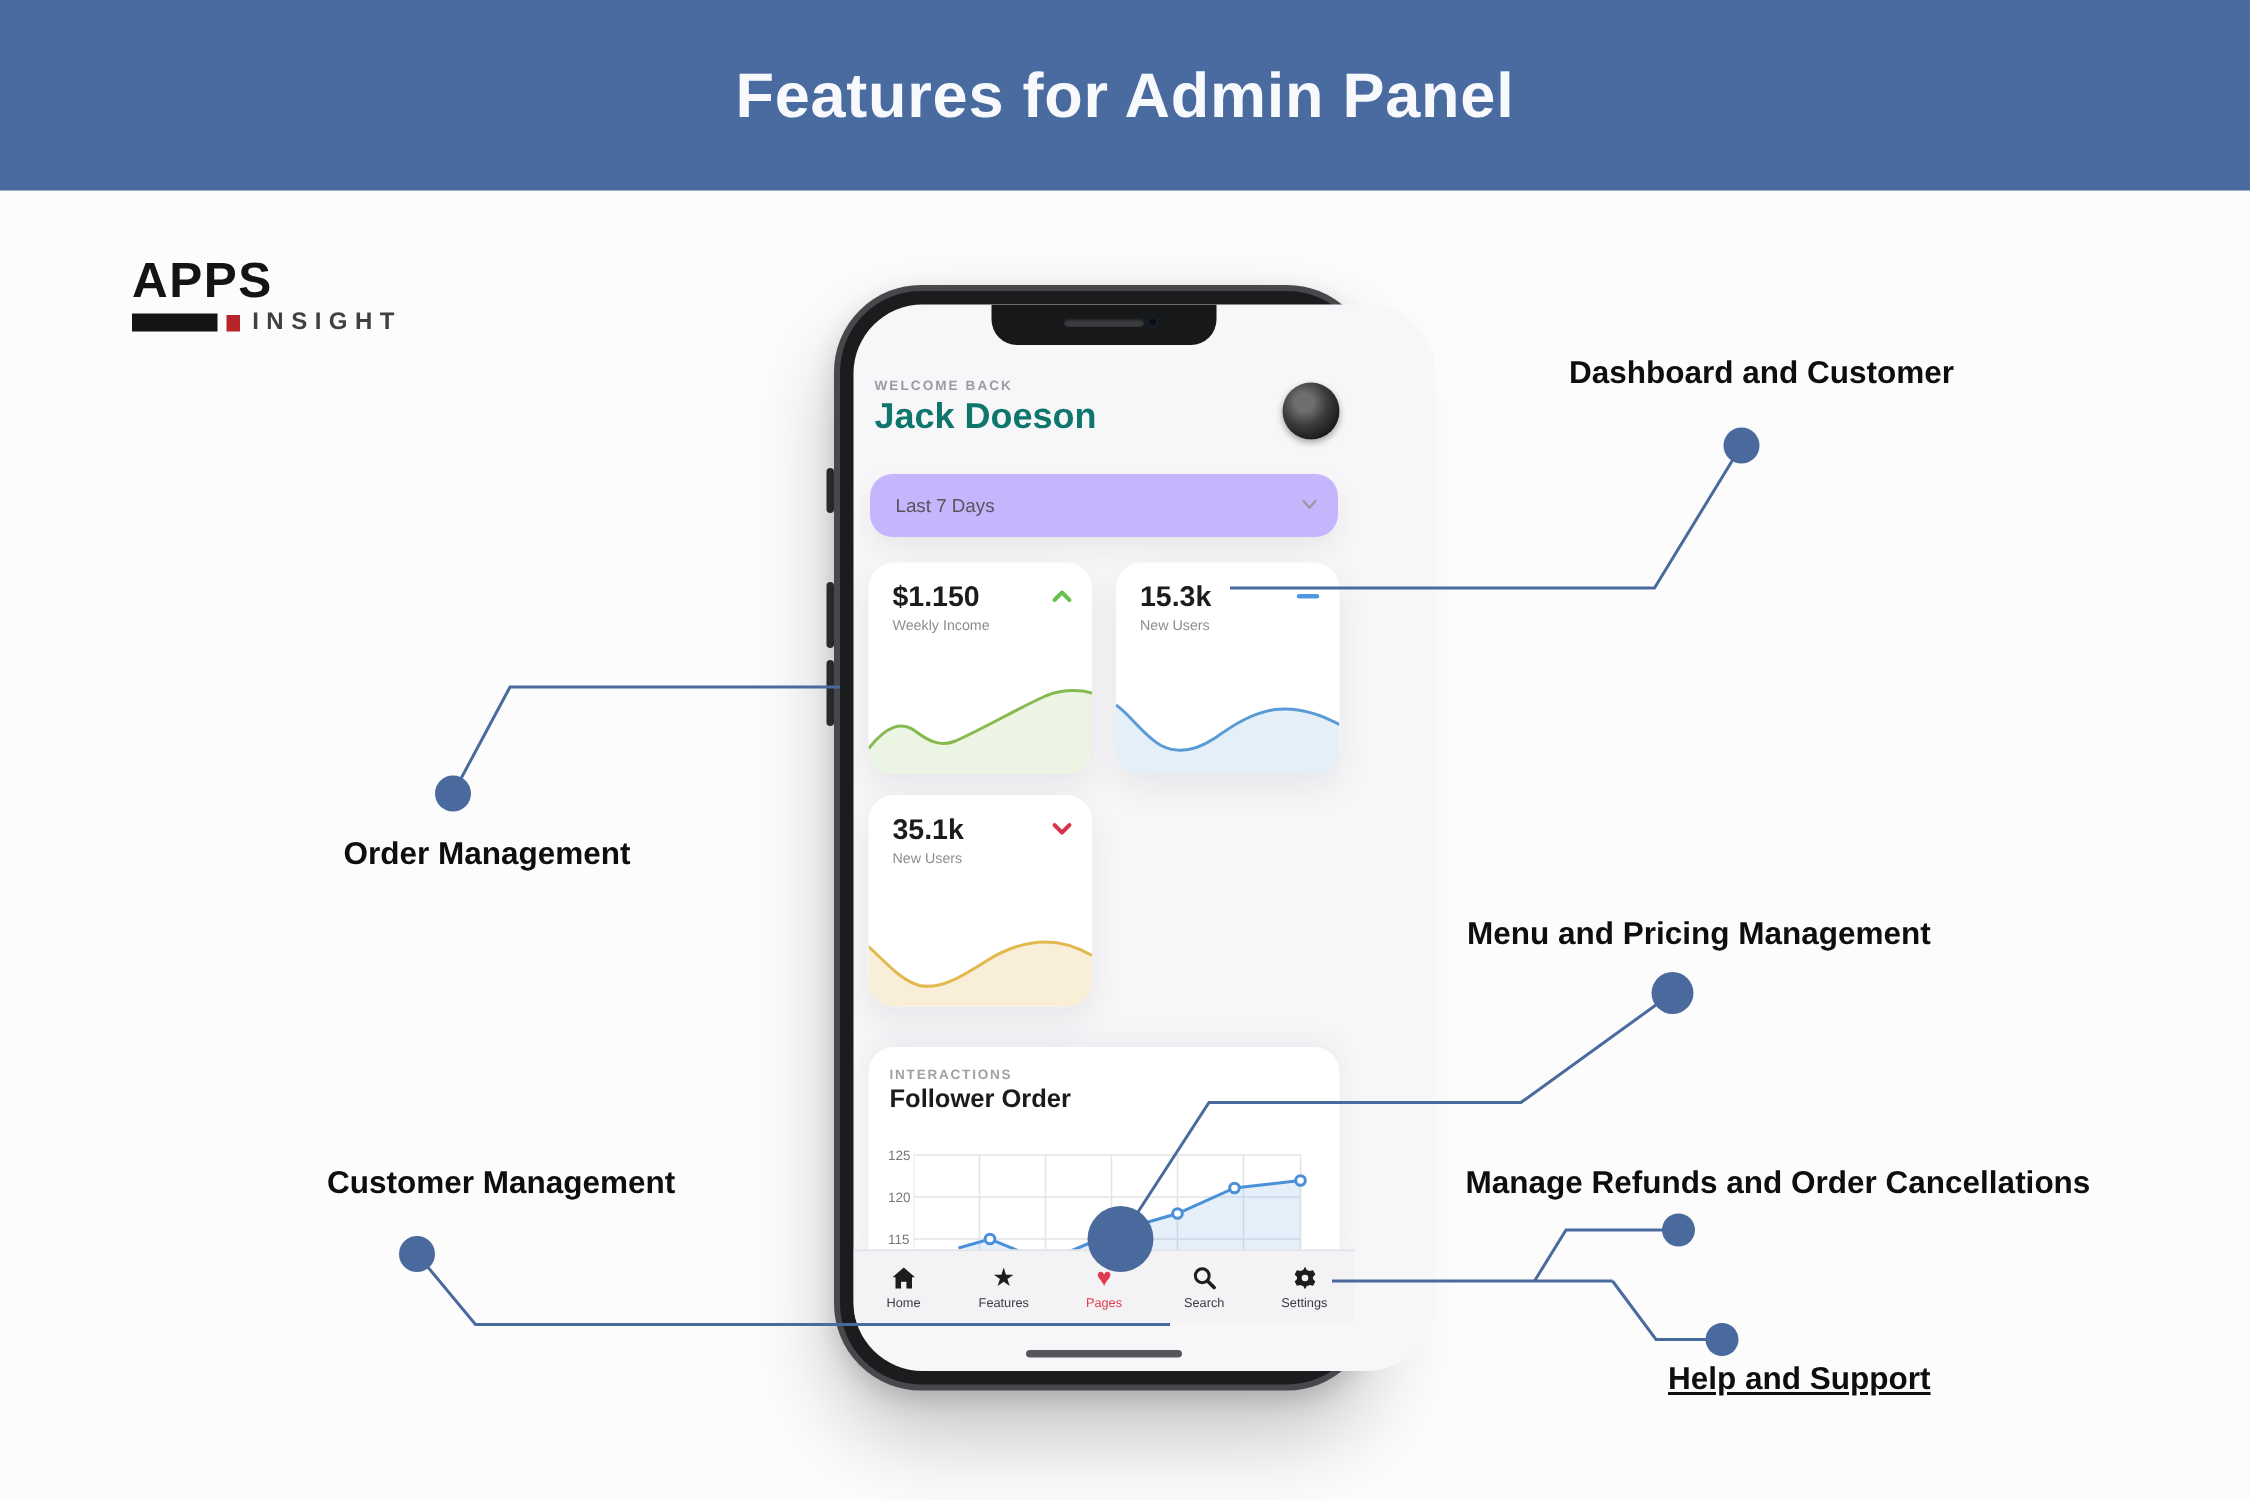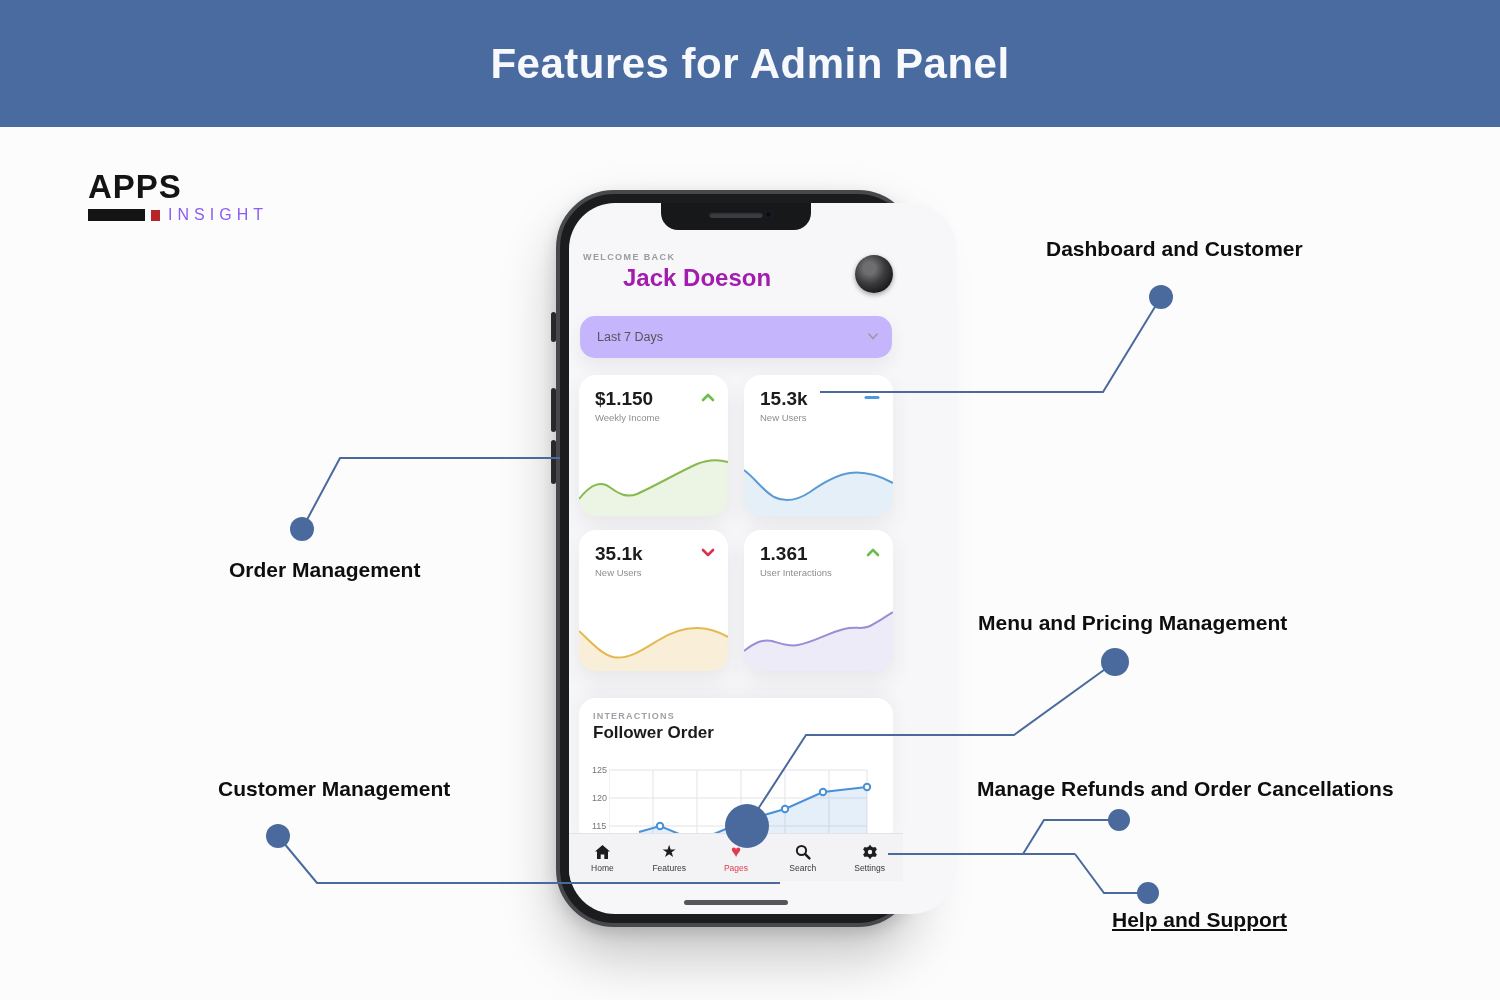--- a/index.html
+++ b/index.html
@@ -10,36 +10,36 @@
   
   .banner { left:0; top:0; width:1500px; height:127px; background:#4a6b9f; }
   .banner h1 { color:#f7f9fc; font-size:42px; font-weight:bold; text-align:center; line-height:127px; letter-spacing:.5px; }
 
   
   .logo { left:88px; top:170px; width:180px; }
   .logo-primary { font-size:33px; font-weight:800; color:#141414; letter-spacing:1px; line-height:34px; }
   .logo-row { display:flex; align-items:center; margin-top:2px; }
   .logo-bar { width:66px; height:12px; background:#141414; }
   .logo-dot { width:11px; height:11px; background:#b5252a; margin-left:6px; }
-  .logo-secondary { font-size:16px; font-weight:400; color:#8b5cf6; letter-spacing:5px; margin-left:8px; }
+  .logo-secondary { font-size:16px; font-weight:700; color:#404040; letter-spacing:5px; margin-left:8px; }
 
   
   .feature-label { font-size:21px; font-weight:bold; color:#0e0e0e; white-space:nowrap; z-index:60; }
 
   
   .phone-frame { left:556px; top:190px; width:360px; height:737px; background:#1b1c1e;
     border:4px solid #47484c; border-radius:58px; box-shadow:0 30px 55px rgba(0,0,0,.22), 0 6px 16px rgba(0,0,0,.15); z-index:10; }
   .side-btn { background:#303134; border-radius:3px; z-index:9; }
   .phone-screen { left:569px; top:203px; width:388px; height:711px; background:#f7f7f9; border-radius:46px; overflow:hidden; z-index:11; }
   .notch { left:92px; top:0; width:150px; height:27px; background:#17181a; border-radius:0 0 17px 17px; }
   .speaker { left:48px; top:9px; width:54px; height:6px; background:#3b3c40; border-radius:3px; box-shadow:inset 0 1px 2px rgba(0,0,0,.7); }
   .camera { left:104px; top:8px; width:7px; height:7px; background:#0c0d12; border-radius:50%; box-shadow:inset 0 0 2px #2a3b66; }
 
   .welcome { left:14px; top:49px; font-size:9px; font-weight:600; letter-spacing:1.4px; color:#9a9aa0; }
-  .username { left:14px; top:61px; font-size:24px; font-weight:bold; color:#a21caf;margin-left:40px; }
+  .username { left:14px; top:61px; font-size:24px; font-weight:bold; color:#0f766e; }
   .avatar { left:286px; top:52px; width:38px; height:38px; border-radius:50%;
     background:radial-gradient(circle at 38% 35%, #6e6e70 0 18%, #3c3c3e 45%, #1a1a1c 75%); box-shadow:0 2px 5px rgba(0,0,0,.35); }
 
   .select-card { left:11px; top:113px; width:312px; height:42px; background:#c4b5fd; border-radius:15px; box-shadow:0 8px 18px rgba(40,40,60,.07); }
   .select-label { left:17px; top:0; line-height:42px; font-size:12.5px; color:#55555a; }
   .select-chevron { right:14px; top:17px; }
 
   .stat-card { width:149px; height:141px; background:#fff; border-radius:17px; box-shadow:0 10px 22px rgba(50,50,80,.08); overflow:hidden; }
   .stat-value { left:16px; top:13px; font-size:19px; font-weight:bold; color:#1c1c1e; }
   .stat-label { left:16px; top:37px; font-size:9.5px; color:#8d8d93; }
@@ -131,31 +131,20 @@
     <div class="abs stat-label">New Users</div>
     <svg class="abs stat-trend" width="14" height="9" viewBox="0 0 14 9">
       <path d="M2 2 L7 7 L12 2" fill="none" stroke="#d6334c" stroke-width="2.6" stroke-linecap="round" stroke-linejoin="round"></path>
     </svg>
     <svg class="abs sparkline" width="149" height="72" viewBox="0 0 149 72">
       <path d="M0 32 C12 43 22 55 34 58 C48 61 62 52 78 42 C92 33 104 29 118 29 C130 29 142 34 149 38 L149 72 L0 72 Z" fill="rgba(227,184,79,0.22)"></path>
       <path d="M0 32 C12 43 22 55 34 58 C48 61 62 52 78 42 C92 33 104 29 118 29 C130 29 142 34 149 38" fill="none" stroke="#e3b84f" stroke-width="2"></path>
     </svg>
   </div>
 
-  <div class="abs stat-card" style="left:175px; top:327px;">
-    <div class="abs stat-value">1.361</div>
-    <div class="abs stat-label">User Interactions</div>
-    <svg class="abs stat-trend" width="14" height="9" viewBox="0 0 14 9">
-      <path d="M2 7 L7 2 L12 7" fill="none" stroke="#6abf4b" stroke-width="2.6" stroke-linecap="round" stroke-linejoin="round"></path>
-    </svg>
-    <svg class="abs sparkline" width="149" height="72" viewBox="0 0 149 72">
-      <path d="M0 52 C10 44 18 40 28 42 C36 44 44 48 54 46 C70 43 84 34 100 30 C112 27 118 31 126 27 C136 22 144 16 149 13 L149 72 L0 72 Z" fill="rgba(154,143,214,0.18)"></path>
-      <path d="M0 52 C10 44 18 40 28 42 C36 44 44 48 54 46 C70 43 84 34 100 30 C112 27 118 31 126 27 C136 22 144 16 149 13" fill="none" stroke="#9a8fd6" stroke-width="2"></path>
-    </svg>
-  </div>
 
   <div class="abs follower-card">
     <div class="abs eyebrow">INTERACTIONS</div>
     <div class="abs follower-title">Follower Order</div>
     <div class="abs ytick" style="top:67px;">125</div>
     <div class="abs ytick" style="top:95px;">120</div>
     <div class="abs ytick" style="top:123px;">115</div>
     <svg class="abs follower-chart" width="270" height="80" viewBox="0 0 270 80">
       <g stroke="#e3e3e8" stroke-width="1">
         <line x1="0" y1="12" x2="258" y2="12"></line>

